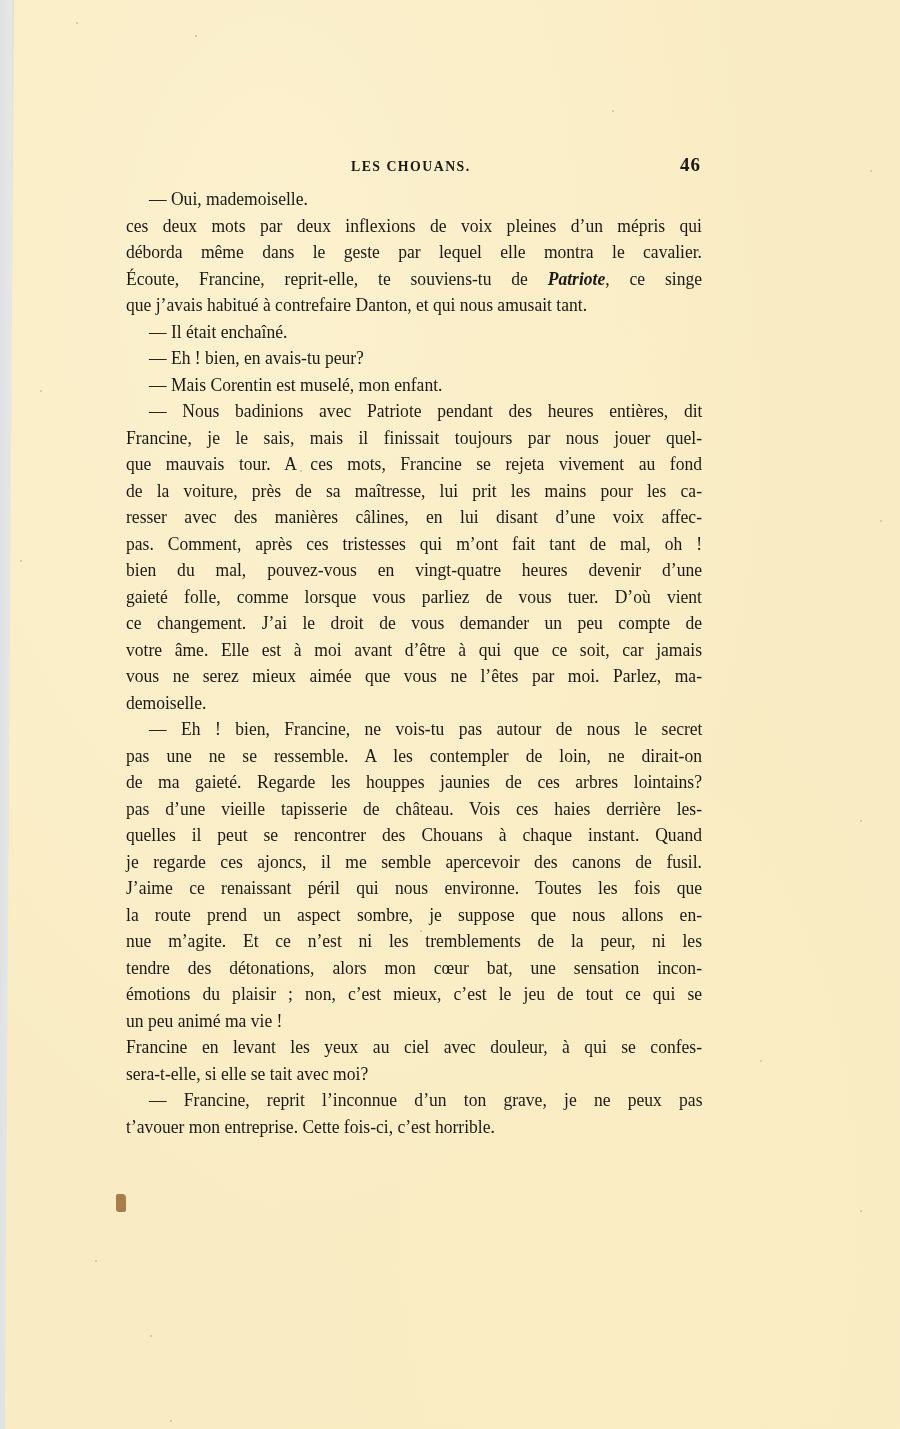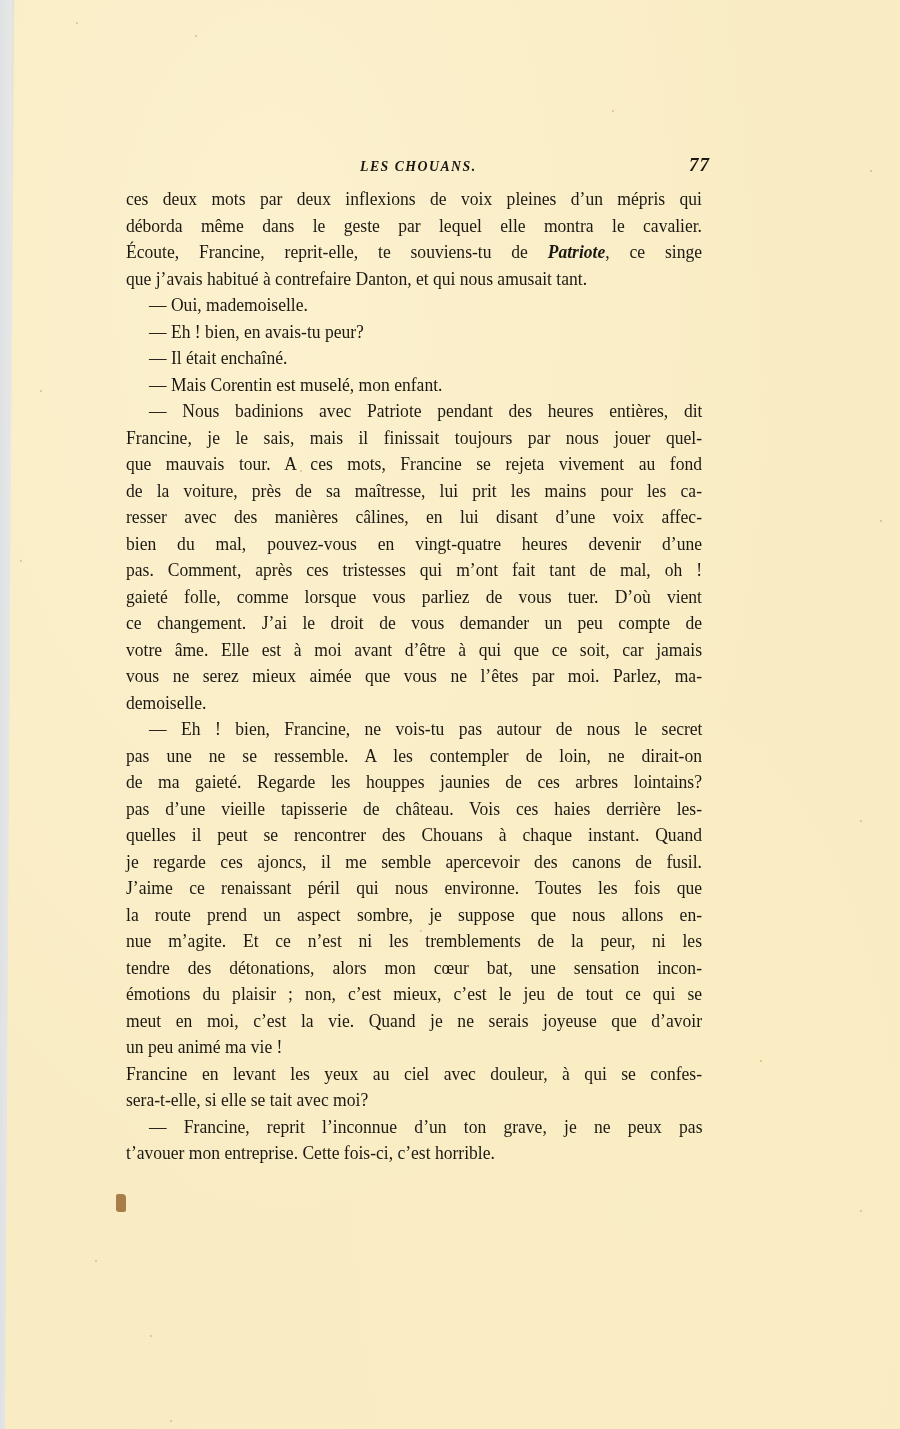--- a/index.html
+++ b/index.html
@@ -31,25 +31,24 @@
       width: 900px;
       height: 1429px;
       background:
         radial-gradient(ellipse at 30% 20%, rgba(255,245,215,0.55) 0%, rgba(255,245,215,0) 60%),
         radial-gradient(ellipse at 70% 85%, rgba(250,238,195,0.5) 0%, rgba(250,238,195,0) 60%),
         #f9ecc4;
       clip-path: polygon(14px 0, 900px 0, 900px 1429px, 5px 1429px);
     }
     .running-head {
       position: absolute;
-      left: 136px;
+      left: 127px;
       top: 155px;
       width: 576px;
       height: 22px;
-      font-style: italic;
     }
     .running-title {
       position: absolute;
       left: 224px;
       top: 0;
       font-size: 15px;
       font-weight: bold;
       letter-spacing: 1.6px;
       transform: scaleX(0.92);
       transform-origin: left top;
@@ -122,51 +121,51 @@
   </style>
 </head>
 <body>
 
 <div class="scan-edge"></div>
 
 <div class="page">
 
   <div class="running-head">
     <span class="running-title">LES CHOUANS.</span>
-    <span class="page-number">77</span>
+    <span class="page-number">46</span>
   </div>
 
   <div class="text-block" id="text-block">
       <div>
+        <div class="line indent last">
+          <span class="inner">— Oui, mademoiselle.</span>
+        </div>
+      </div>
+      <div>
         <div class="line">
           <span class="inner">ces deux mots par deux inflexions de voix pleines d’un mépris qui</span>
         </div>
         <div class="line">
           <span class="inner">déborda même dans le geste par lequel elle montra le cavalier.</span>
         </div>
         <div class="line">
           <span class="inner">Écoute, Francine, reprit-elle, te souviens-tu de <em class="italic">Patriote</em>, ce singe</span>
         </div>
         <div class="line last">
           <span class="inner">que j’avais habitué à contrefaire Danton, et qui nous amusait tant.</span>
         </div>
       </div>
       <div>
         <div class="line indent last">
-          <span class="inner">— Oui, mademoiselle.</span>
+          <span class="inner">— Il était enchaîné.</span>
         </div>
       </div>
       <div>
         <div class="line indent last">
           <span class="inner">— Eh ! bien, en avais-tu peur?</span>
-        </div>
-      </div>
-      <div>
-        <div class="line indent last">
-          <span class="inner">— Il était enchaîné.</span>
         </div>
       </div>
       <div>
         <div class="line indent last">
           <span class="inner">— Mais Corentin est muselé, mon enfant.</span>
         </div>
       </div>
       <div>
         <div class="line indent">
           <span class="inner">— Nous badinions avec Patriote pendant des heures entières, dit</span>
@@ -177,24 +176,24 @@
         <div class="line">
           <span class="inner">que mauvais tour. A ces mots, Francine se rejeta vivement au fond</span>
         </div>
         <div class="line">
           <span class="inner">de la voiture, près de sa maîtresse, lui prit les mains pour les ca-</span>
         </div>
         <div class="line">
           <span class="inner">resser avec des manières câlines, en lui disant d’une voix affec-</span>
         </div>
         <div class="line">
+          <span class="inner">pas. Comment, après ces tristesses qui m’ont fait tant de mal, oh !</span>
+        </div>
+        <div class="line">
           <span class="inner">bien du mal, pouvez-vous en vingt-quatre heures devenir d’une</span>
-        </div>
-        <div class="line">
-          <span class="inner">pas. Comment, après ces tristesses qui m’ont fait tant de mal, oh !</span>
         </div>
         <div class="line">
           <span class="inner">gaieté folle, comme lorsque vous parliez de vous tuer. D’où vient</span>
         </div>
         <div class="line">
           <span class="inner">ce changement. J’ai le droit de vous demander un peu compte de</span>
         </div>
         <div class="line">
           <span class="inner">votre âme. Elle est à moi avant d’être à qui que ce soit, car jamais</span>
         </div>
@@ -231,23 +230,20 @@
           <span class="inner">la route prend un aspect sombre, je suppose que nous allons en-</span>
         </div>
         <div class="line">
           <span class="inner">nue m’agite. Et ce n’est ni les tremblements de la peur, ni les</span>
         </div>
         <div class="line">
           <span class="inner">tendre des détonations, alors mon cœur bat, une sensation incon-</span>
         </div>
         <div class="line">
           <span class="inner">émotions du plaisir ; non, c’est mieux, c’est le jeu de tout ce qui se</span>
-        </div>
-        <div class="line">
-          <span class="inner">meut en moi, c’est la vie. Quand je ne serais joyeuse que d’avoir</span>
         </div>
         <div class="line last">
           <span class="inner">un peu animé ma vie !</span>
         </div>
       </div>
       <div>
         <div class="line">
           <span class="inner">Francine en levant les yeux au ciel avec douleur, à qui se confes-</span>
         </div>
         <div class="line last">

